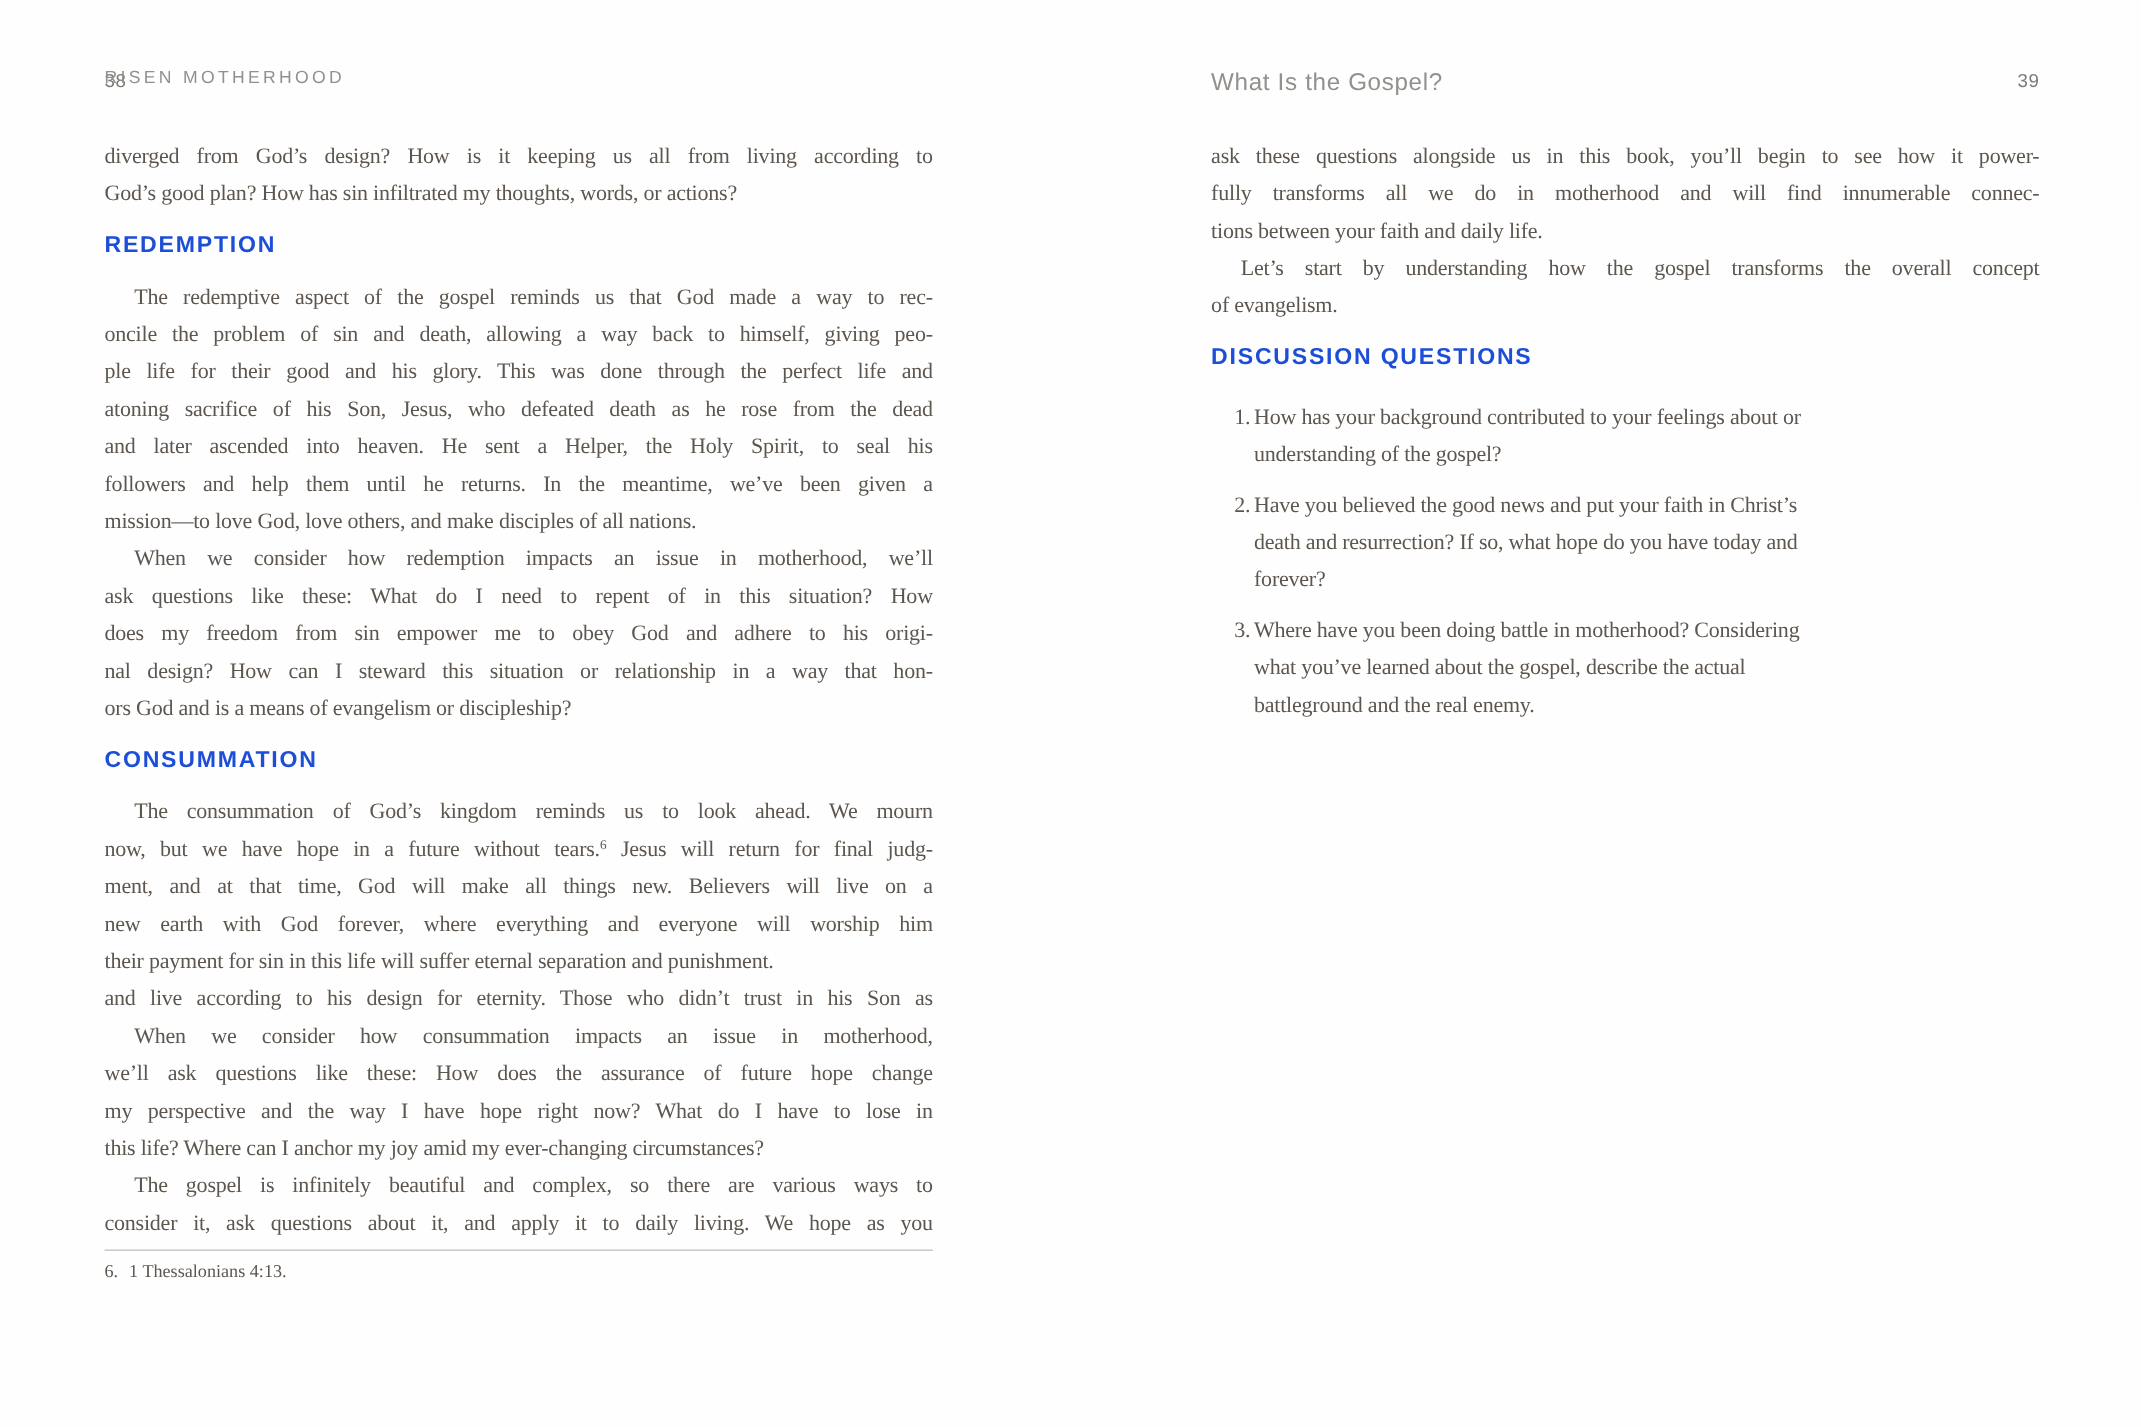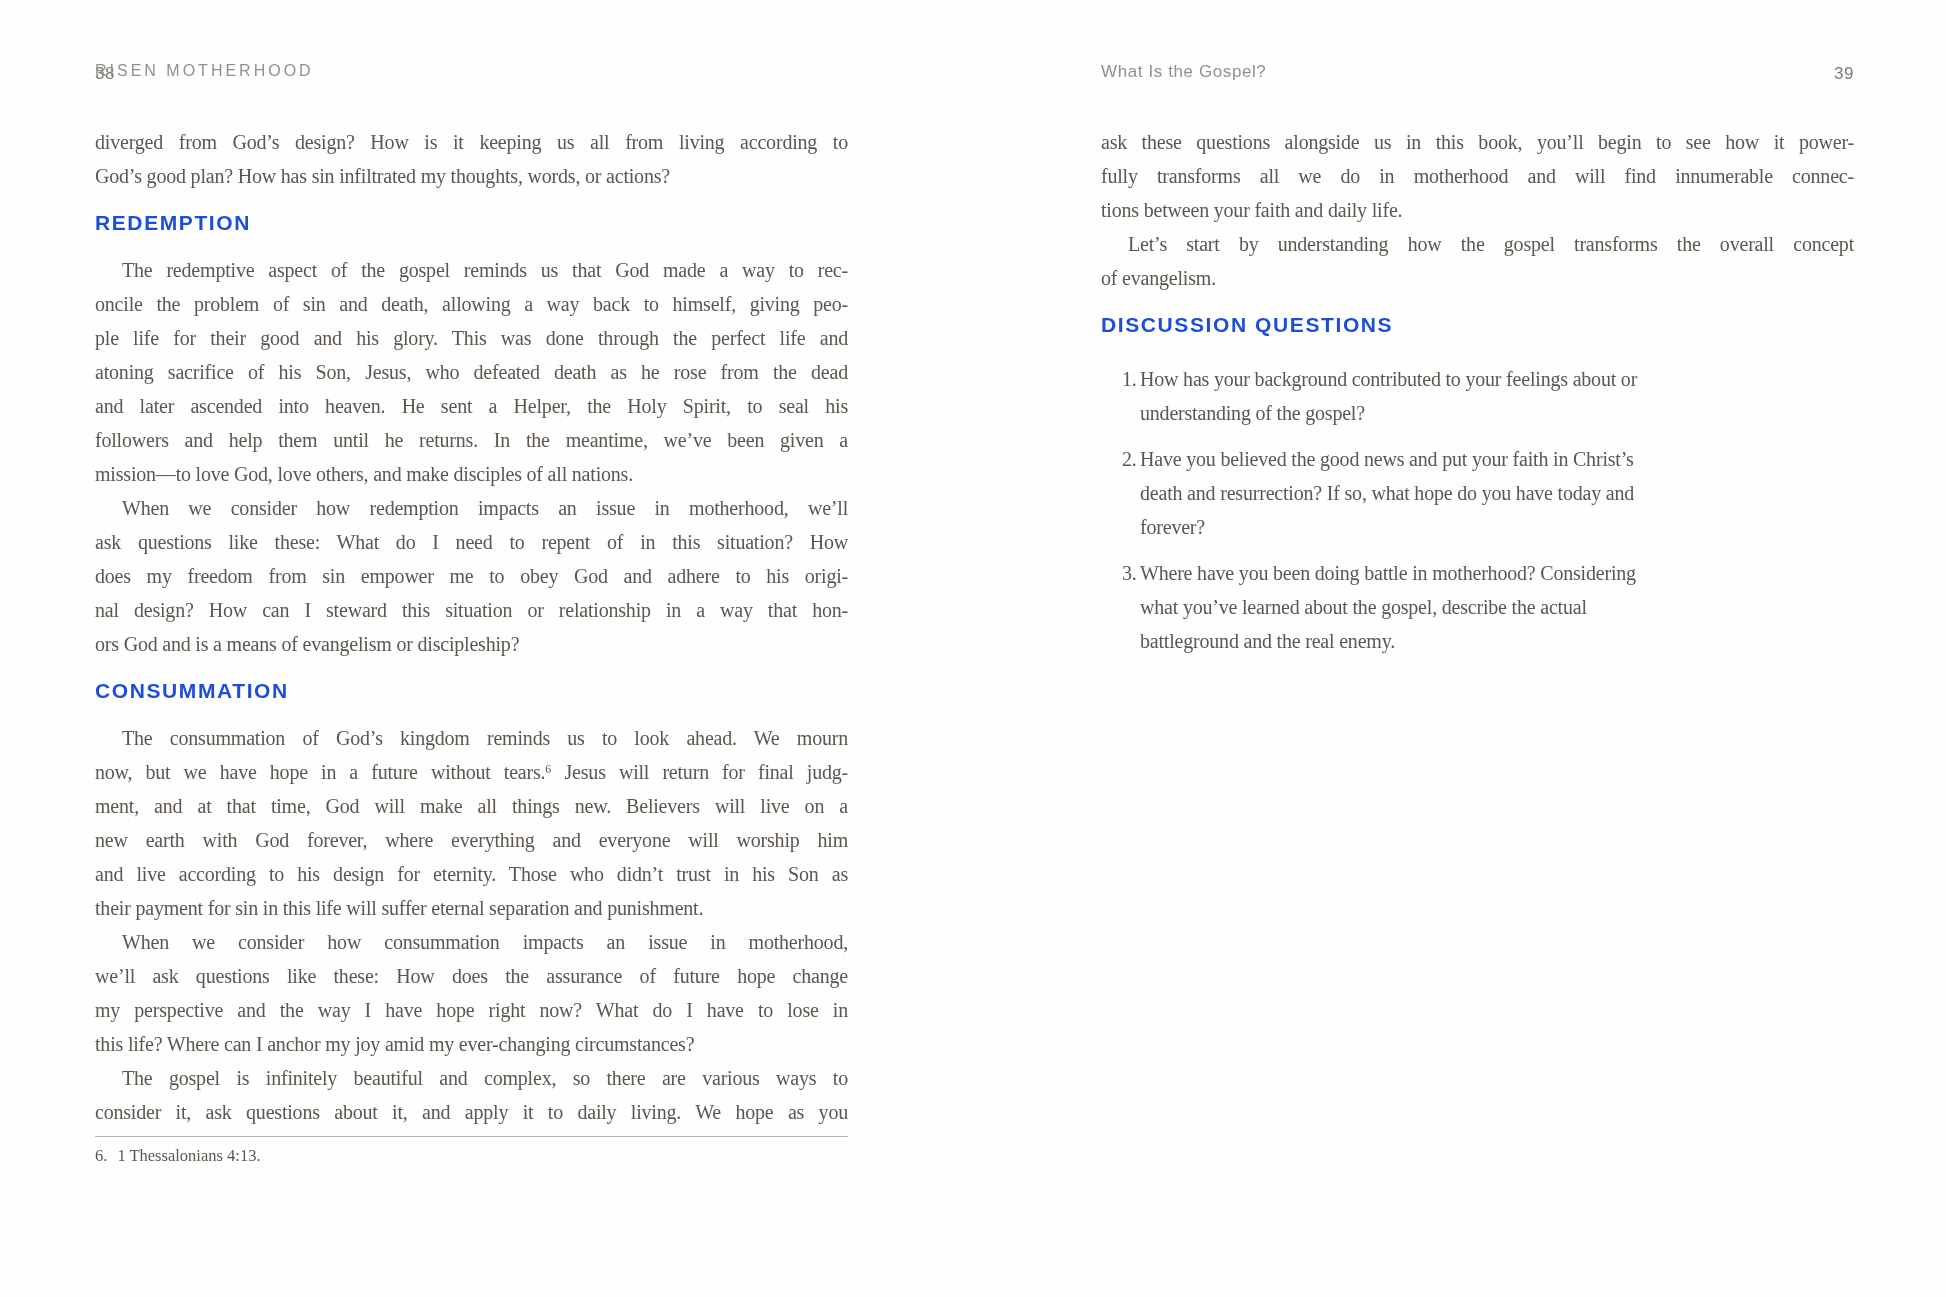--- a/index.html
+++ b/index.html
@@ -24,21 +24,21 @@
     position: absolute; top: 2px;
     font-size: 17px; color: #7e7a76; letter-spacing: 0.5px;
   }
   .folio-left  { left: 0; }
   .folio-right { right: 0; }
   .running-head {
     position: absolute; left: 0; right: 0; top: 0;
     color: #93908c;
   }
   .page-left  .running-head { font-size: 16px; letter-spacing: 3px; }
-  .page-right .running-head { font-size: 17px; letter-spacing: 0.6px; }
+  .page-right .running-head { font-size: 22px; letter-spacing: 0.6px; }
 
   .page-body {
     position: absolute; left: 0; right: 0; top: 125px;
     font-size: 20px; line-height: 34px; letter-spacing: -0.2px;
   }
   .para { margin: 0; font-family: Liberation Serif, serif; }
   .jline { text-align: justify; text-align-last: justify; }
   .jline.end { text-align-last: left; }
   .jline.first { text-indent: 27px; }
   sup { font-size: 12px; line-height: 0; vertical-align: 6px; letter-spacing: 0; }
@@ -95,22 +95,22 @@
           <div class="jline">does my freedom from sin empower me to obey God and adhere to his origi-</div>
           <div class="jline">nal design? How can I steward this situation or relationship in a way that hon-</div>
           <div class="jline end">ors God and is a means of evangelism or discipleship?</div>
         </div>
         <div class="section-heading">CONSUMMATION</div>
         <div class="para">
           <div class="jline first">The consummation of God’s kingdom reminds us to look ahead. We mourn</div>
           <div class="jline">now, but we have hope in a future without tears.<sup>6</sup> Jesus will return for final judg-</div>
           <div class="jline">ment, and at that time, God will make all things new. Believers will live on a</div>
           <div class="jline">new earth with God forever, where everything and everyone will worship him</div>
+          <div class="jline end">their payment for sin in this life will suffer eternal separation and punishment.</div>
           <div class="jline">and live according to his design for eternity. Those who didn’t trust in his Son as</div>
-          <div class="jline end">their payment for sin in this life will suffer eternal separation and punishment.</div>
         </div>
         <div class="para">
           <div class="jline first">When we consider how consummation impacts an issue in motherhood,</div>
           <div class="jline">we’ll ask questions like these: How does the assurance of future hope change</div>
           <div class="jline">my perspective and the way I have hope right now? What do I have to lose in</div>
           <div class="jline end">this life? Where can I anchor my joy amid my ever-changing circumstances?</div>
         </div>
         <div class="para">
           <div class="jline first">The gospel is infinitely beautiful and complex, so there are various ways to</div>
           <div class="jline">consider it, ask questions about it, and apply it to daily living. We hope as you</div>

